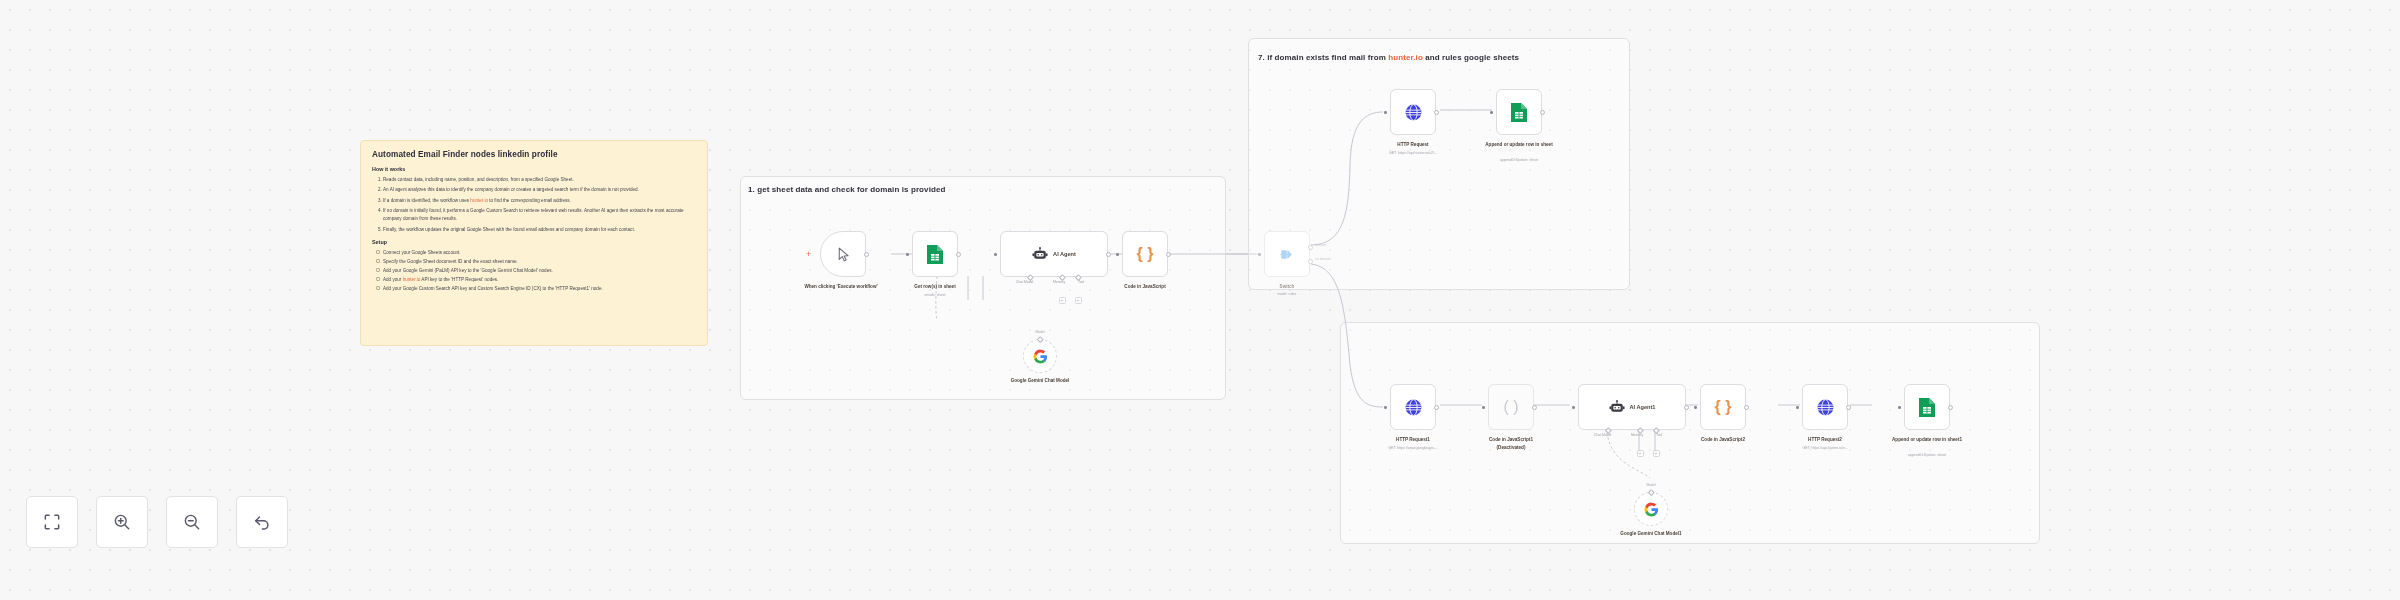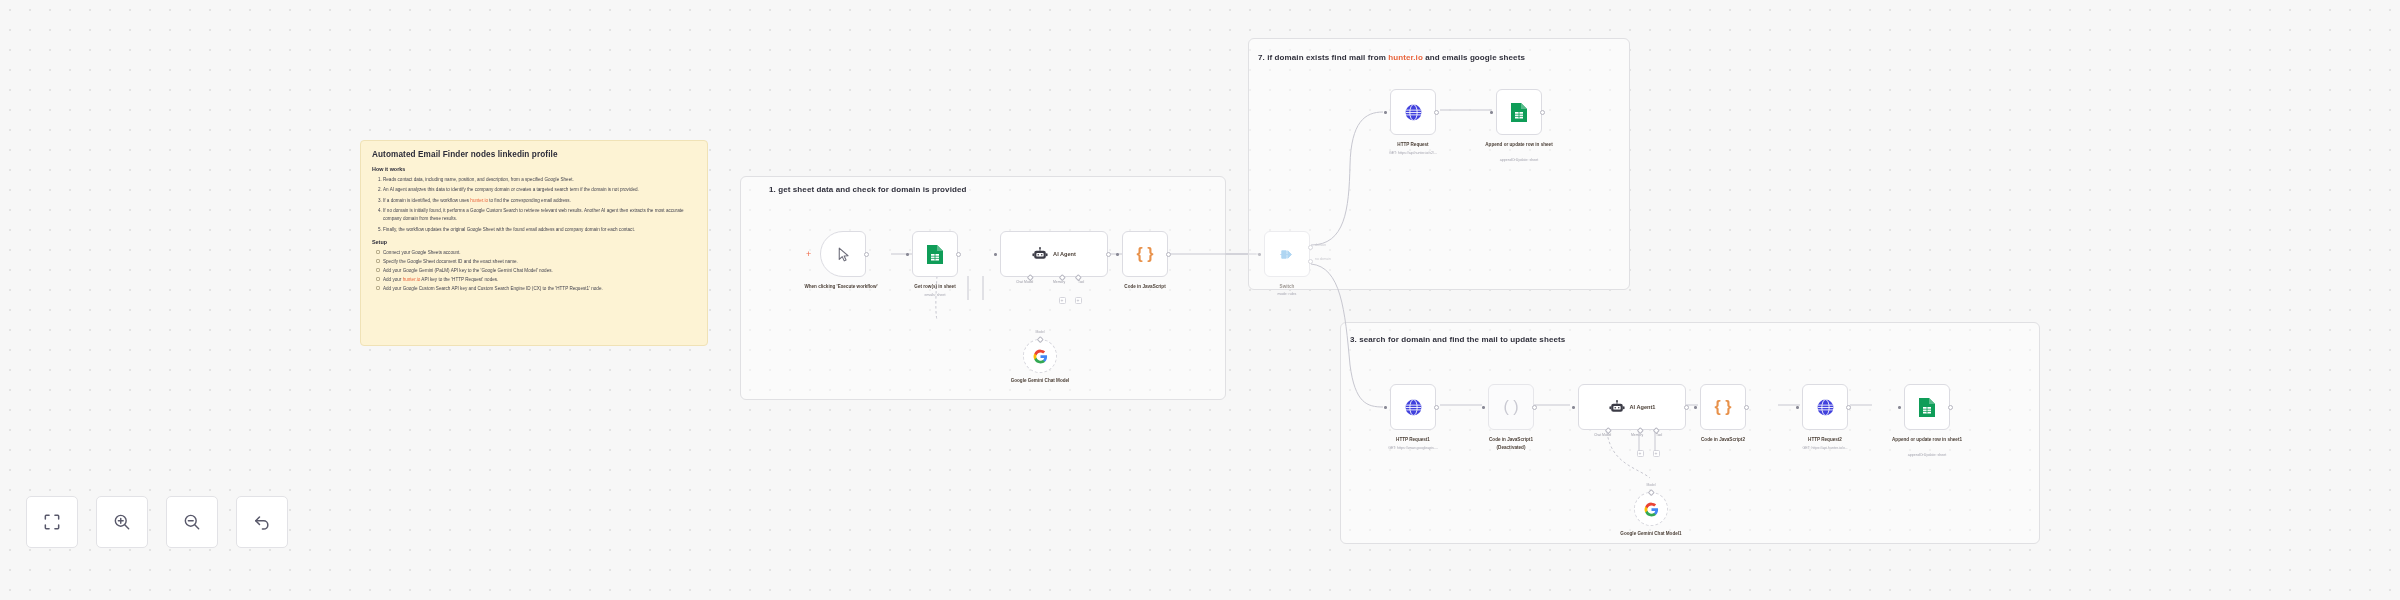--- a/index.html
+++ b/index.html
@@ -50,21 +50,21 @@
   }
   .section-title {
     position: absolute;
     font-size: 8px;
     font-weight: 700;
     color: #30303c;
     letter-spacing: .1px;
     line-height: 1.45;
   }
   #sec1 { left: 740px; top: 176px; width: 486px; height: 224px; }
-  #sec1-title { left: 748px; top: 184px; width: 400px; margin-left: 21px; }
+  #sec1-title { left: 748px; top: 184px; width: 400px; }
   #sec2 { left: 1248px; top: 38px; width: 382px; height: 252px; }
   #sec2-title { left: 1258px; top: 52px; width: 350px; }
   #sec3 { left: 1340px; top: 322px; width: 700px; height: 222px; }
   #sec3-title { left: 1350px; top: 334px; width: 500px; }
 
   
   .node {
     position: absolute;
     width: 46px; height: 46px;
     background: #ffffff;
@@ -284,21 +284,21 @@
   <div class="port-label" style="left:1315px; top:257px;">no domain</div>
   <div class="nlabel" style="left:1242px; top:284px;">Switch</div>
   <div class="nsub" style="left:1237px; top:292px;">mode: rules</div>
 
   <svg class="link" style="left:1160px; top:240px; width:120px; height:30px;">
     <path d="M 10 14 L 96 14"></path>
   </svg>
 
   <div class="section" id="sec2"></div>
   <div class="section-title" id="sec2-title">
-    <span>7. if domain exists find mail from </span><span class="hl">hunter.io</span><span> and emails google sheets</span>
+    <span>7. if domain exists find mail from </span><span class="hl">hunter.io</span><span> and rules google sheets</span>
   </div>
 
   <svg class="link" style="left:1305px; top:90px; width:130px; height:170px;">
     <path d="M 6 155 C 40 155, 44 120, 45 75 C 46 32, 60 22, 78 22"></path>
   </svg>
 
   <div class="node" style="left:1390px; top:89px;">
     <svg width="19" height="19" viewBox="0 0 24 24">
       <circle cx="12" cy="12" r="10" fill="#4141dd"></circle>
       <ellipse cx="12" cy="12" rx="4.6" ry="10" fill="none" stroke="#fff" stroke-width="1.1"></ellipse>
@@ -321,21 +321,20 @@
       <rect x="5" y="10" width="8" height="6.5" fill="#fff"></rect>
       <path d="M5 12.2 h8 M5 14.4 h8 M9 10 v6.5" stroke="#0f9d58" stroke-width="0.8"></path>
     </svg>
   </div>
   <div class="dot sq" style="left:1490px; top:110.5px;"></div>
   <div class="dot" style="left:1539.5px; top:109.5px;"></div>
   <div class="nlabel" style="left:1474px; top:142px;">Append or update row in sheet</div>
   <div class="nsub" style="left:1469px; top:158px;">appendOrUpdate: sheet</div>
 
   <div class="section" id="sec3"></div>
-  <div class="section-title" id="sec3-title">3. search for domain and find the mail to update sheets</div>
 
   <svg class="link" style="left:1305px; top:255px; width:140px; height:160px;">
     <path d="M 6 9 C 36 12, 40 55, 45 110 C 50 148, 62 152, 78 152"></path>
   </svg>
 
   <div class="node" style="left:1390px; top:384px;">
     <svg width="19" height="19" viewBox="0 0 24 24">
       <circle cx="12" cy="12" r="10" fill="#4141dd"></circle>
       <ellipse cx="12" cy="12" rx="4.6" ry="10" fill="none" stroke="#fff" stroke-width="1.1"></ellipse>
       <path d="M2.3 9 h19.4 M2.3 15 h19.4 M2 12 h20" stroke="#fff" stroke-width="1.1"></path>

